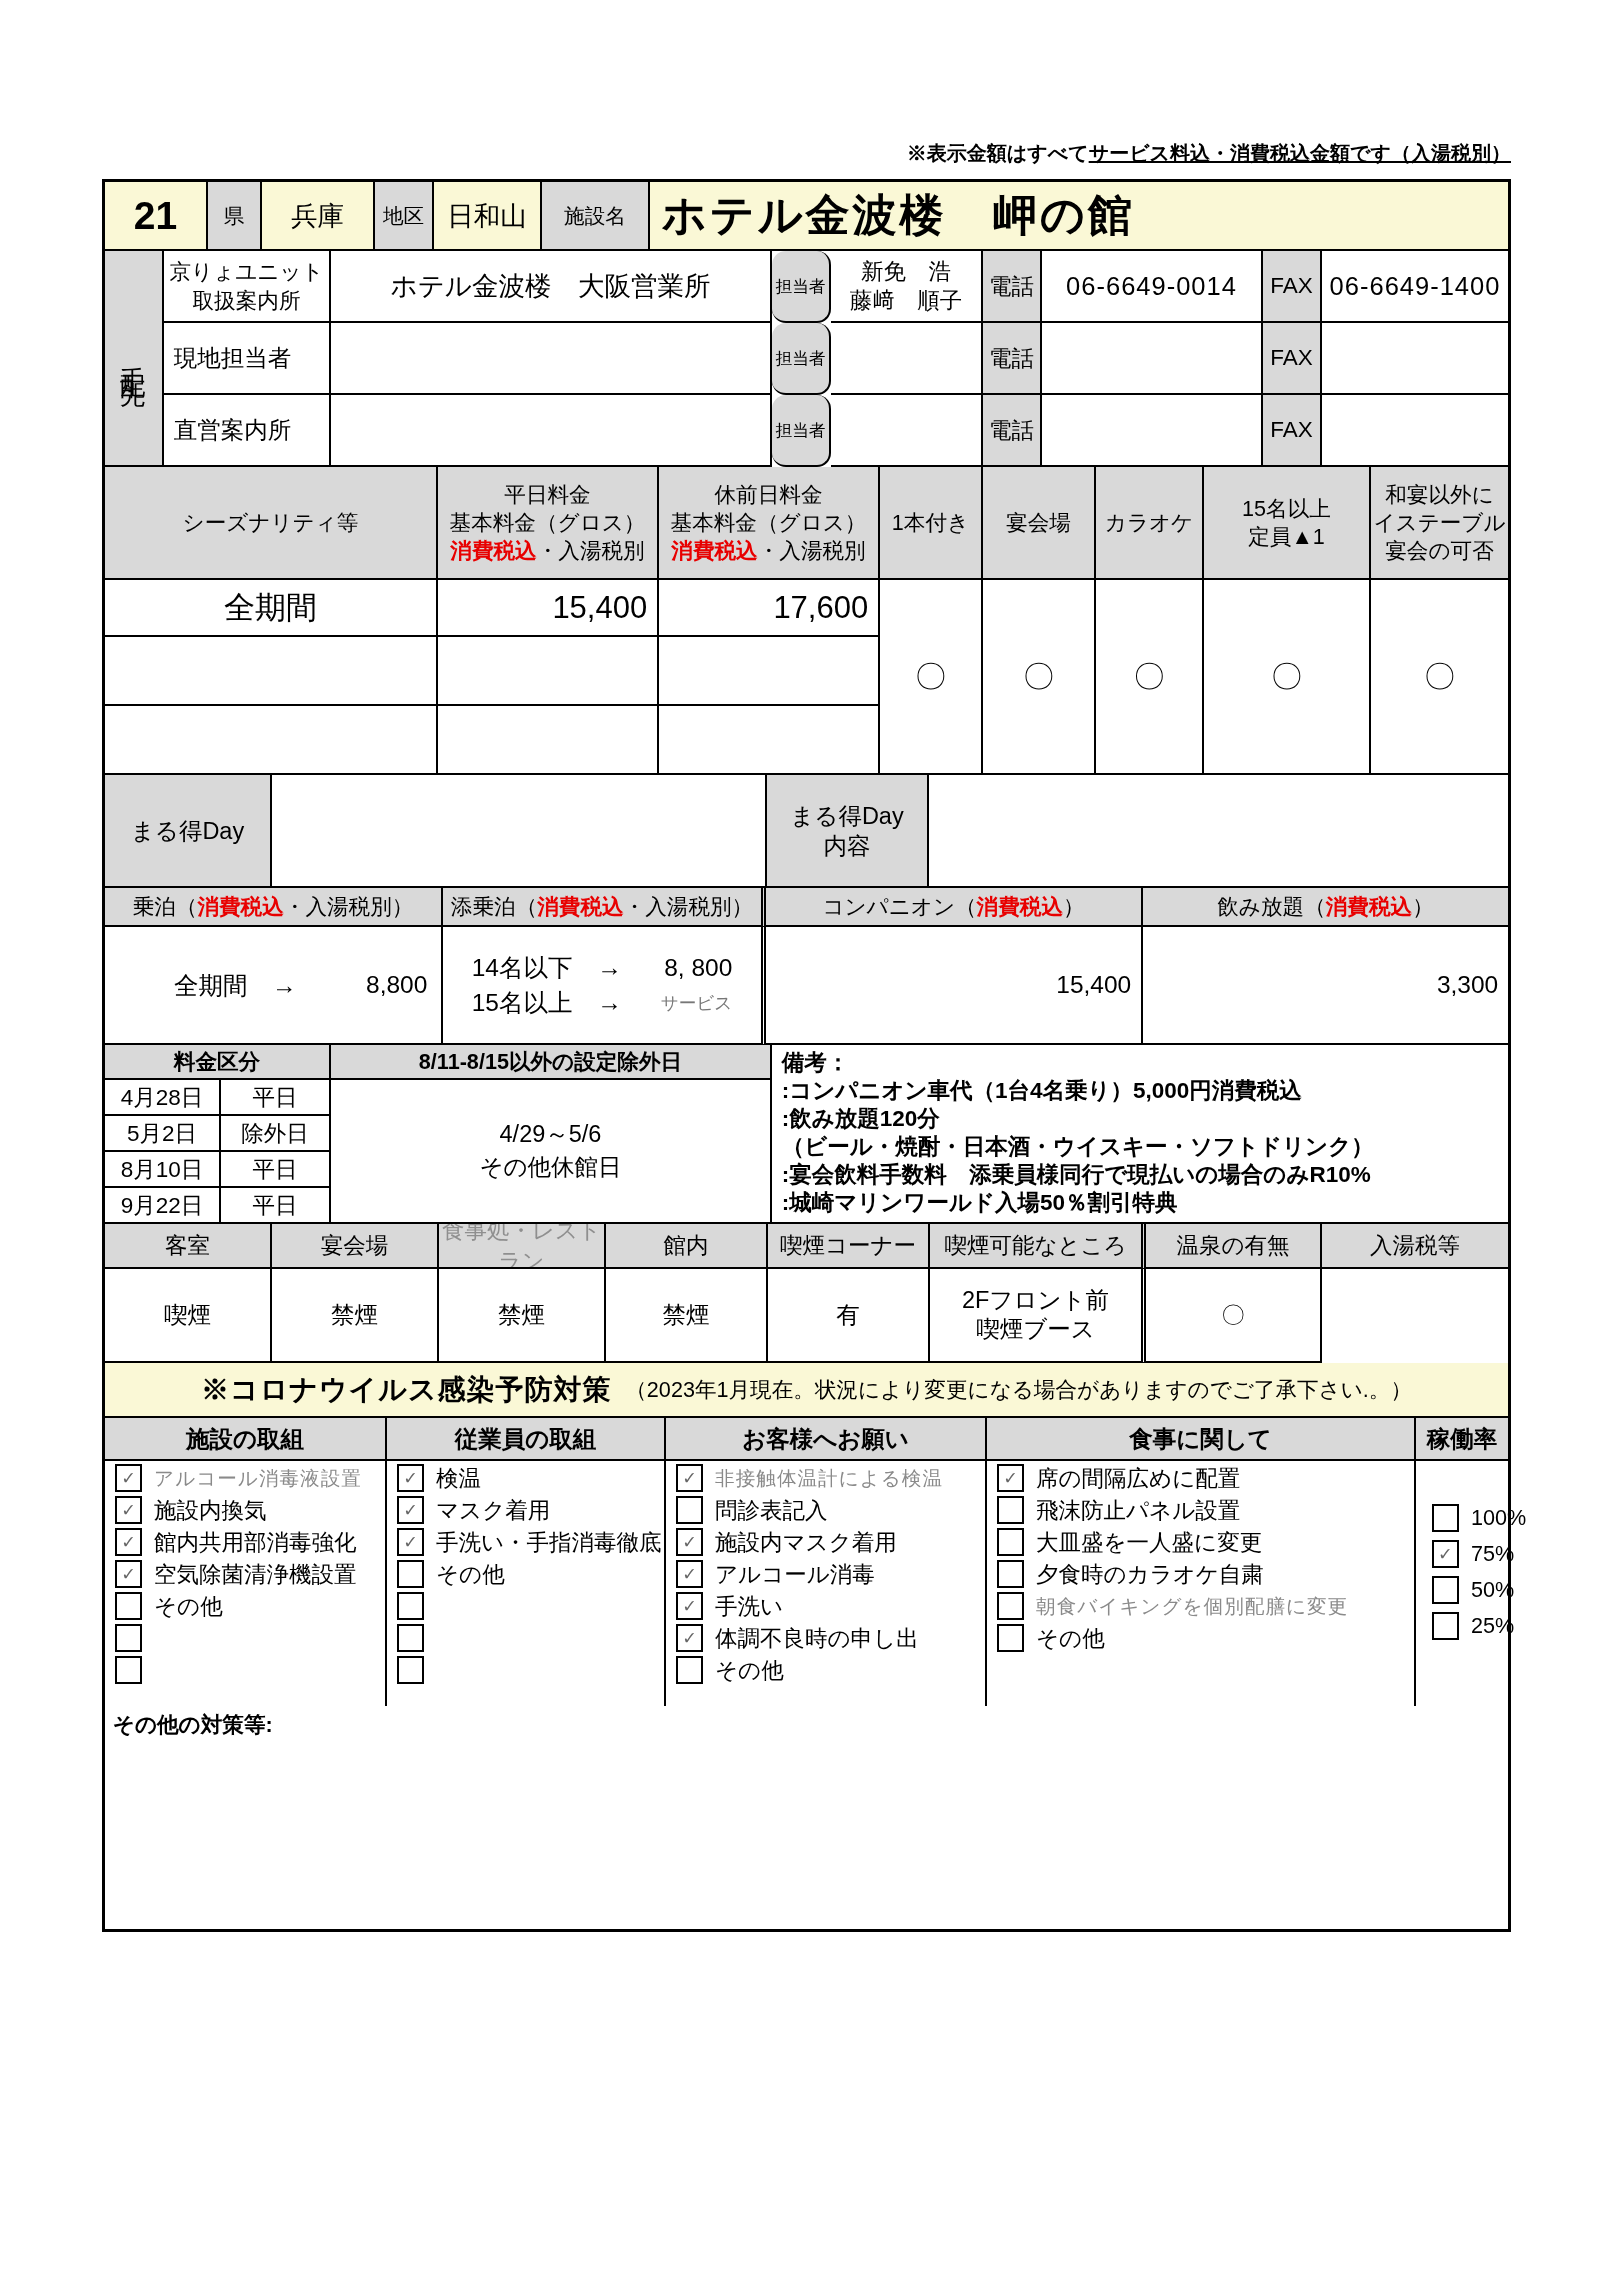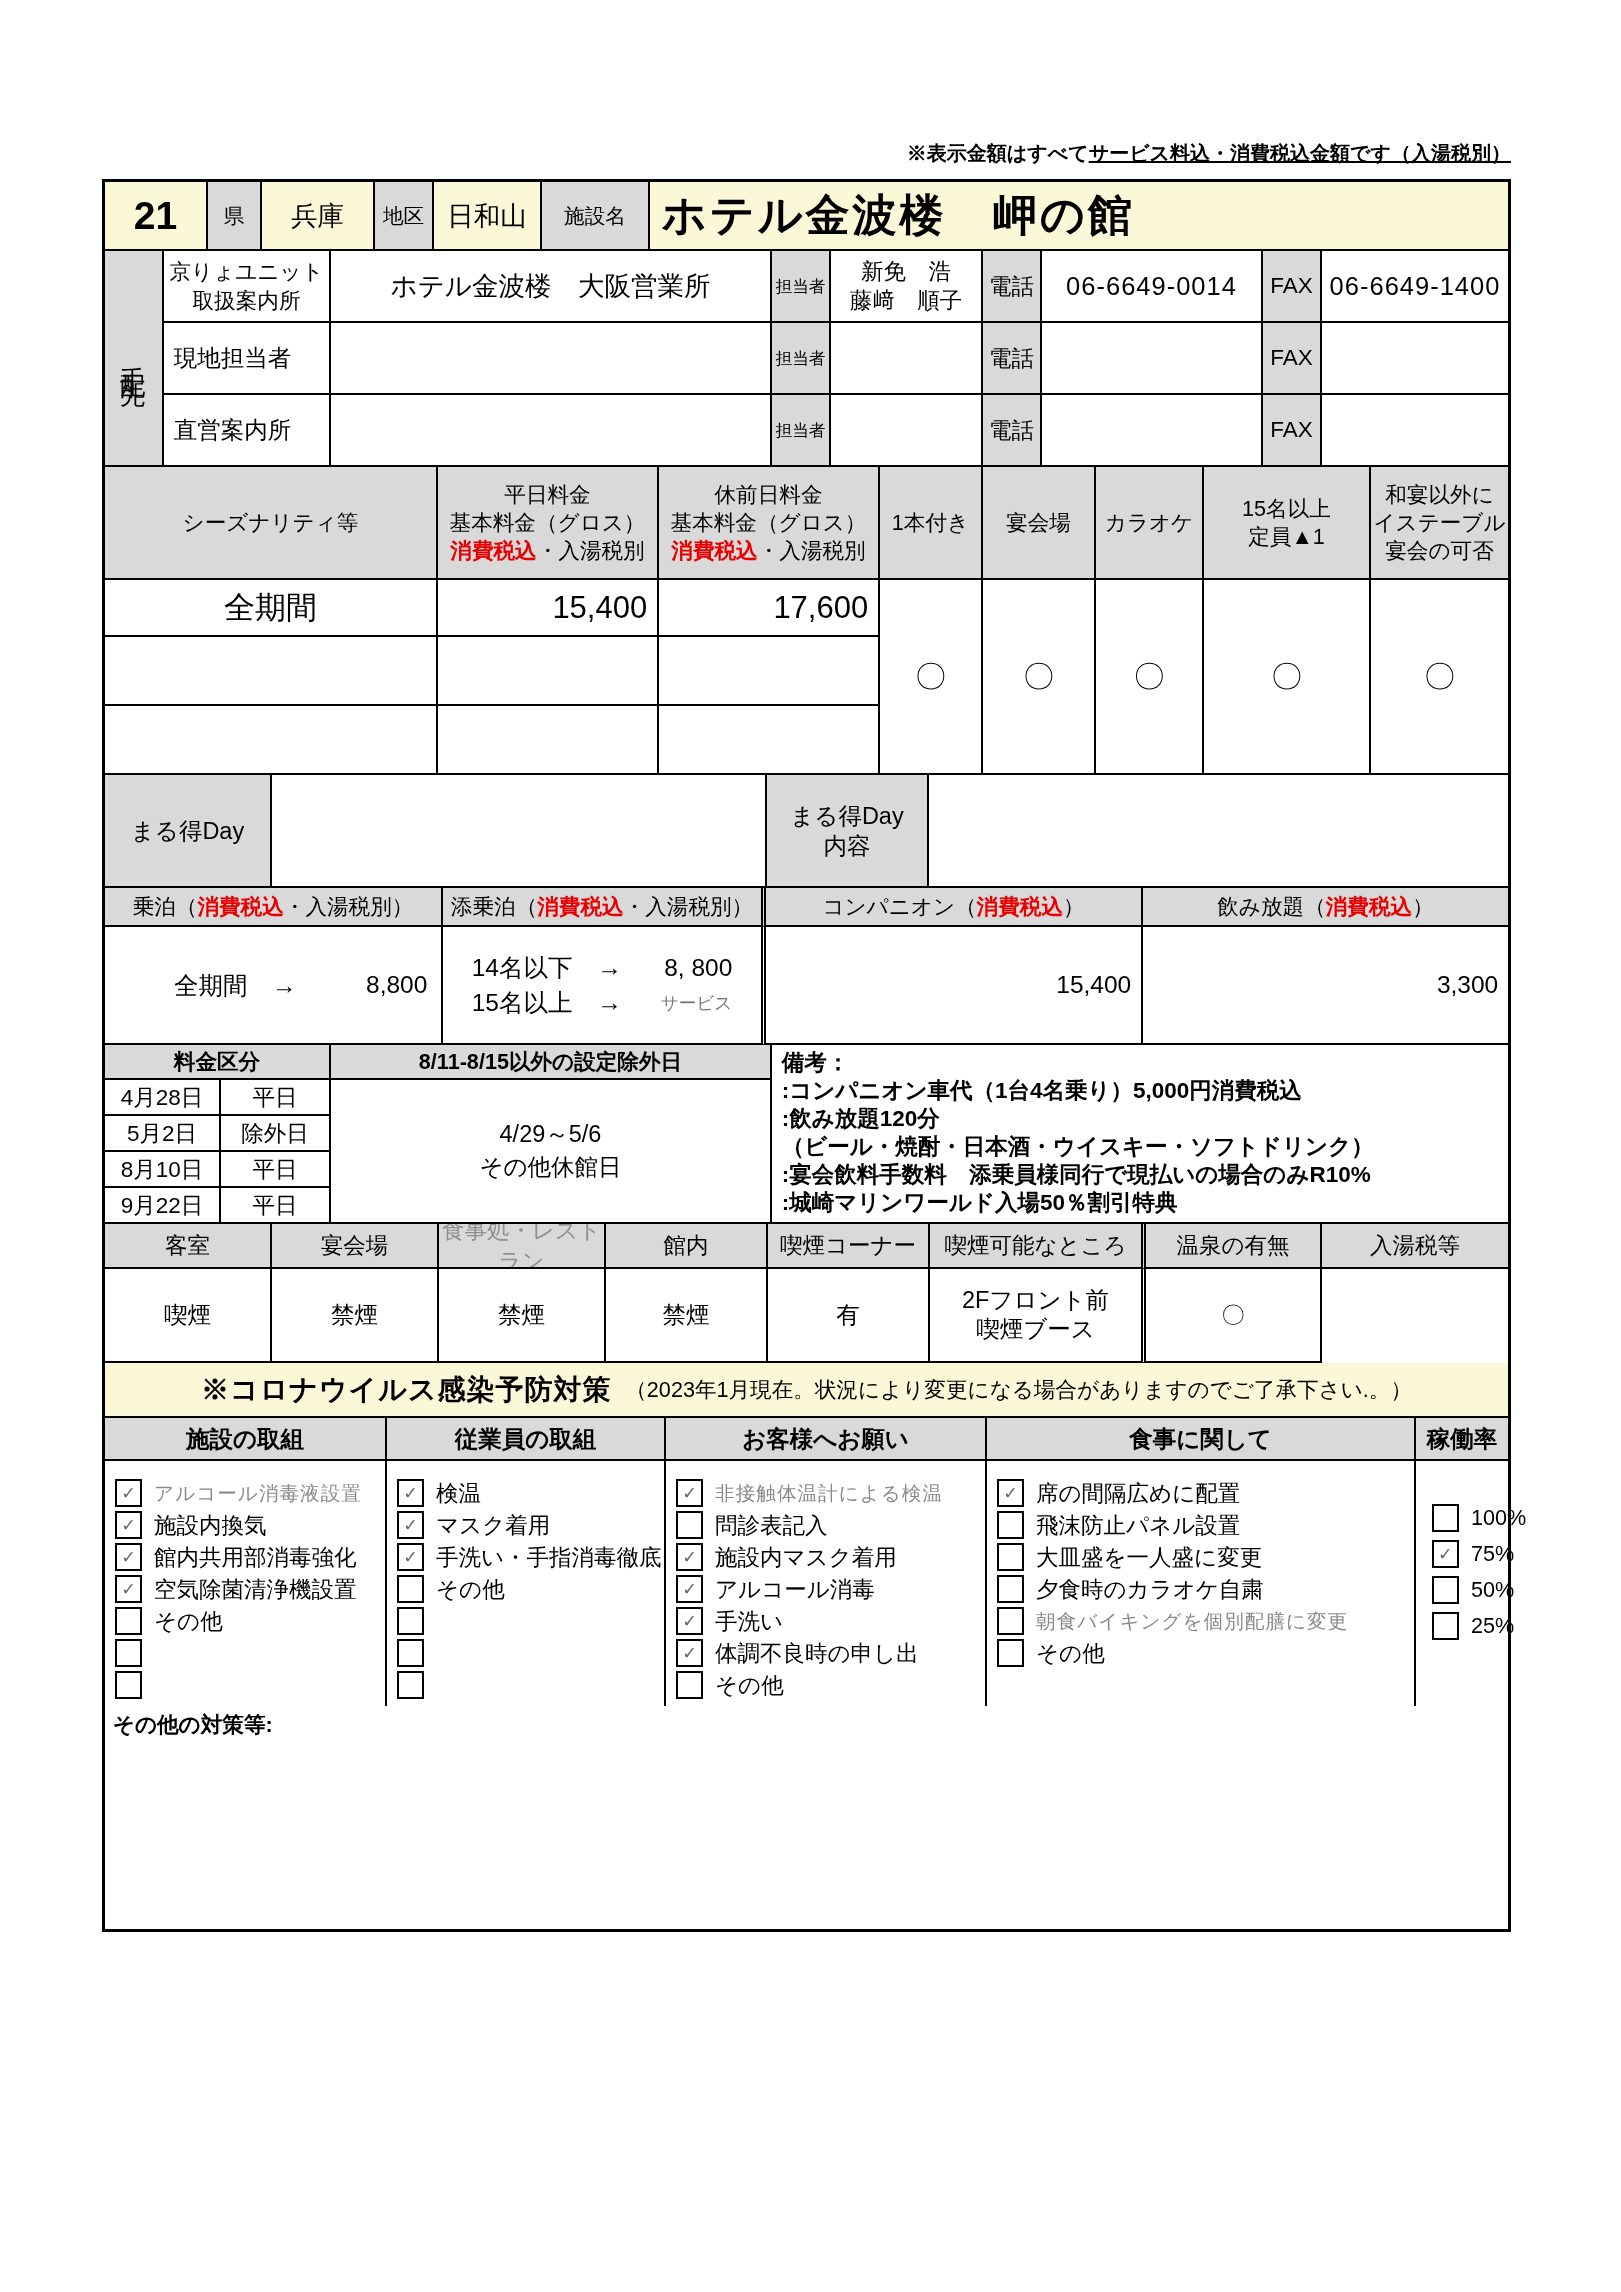--- a/index.html
+++ b/index.html
@@ -22,21 +22,21 @@
   .sec-title .num{font-size:39px;font-weight:bold;}
   .sec-title .slab{font-size:20.6px;}
   .sec-title .sval{font-size:26.5px;}
   .sec-title .fname{font-size:44px;font-weight:bold;letter-spacing:2.9px;padding-left:11.8px;}
   
   .sec-contact{grid-template-columns:59px 167px 441px 59px 152px 59px 221px 59px 1fr;grid-auto-rows:72px;}
   .vside{writing-mode:vertical-rl;text-orientation:upright;font-size:25.5px;letter-spacing:7.8px;grid-row:1/4;}
   .sec-contact .lab{font-size:21.6px;}
   .sec-contact .lab2{font-size:23.5px;padding-left:9.8px;}
   .sec-contact .office{font-size:26.5px;}
-  .sec-contact .tanto{font-size:16.7px;}
+  .sec-contact .tanto{font-size:16.7px;border-radius:14px;}
   .sec-contact .pname{font-size:22.5px;line-height:29px;}
   .sec-contact .tlab{font-size:22.5px;}
   .sec-contact .tval{font-size:25.5px;letter-spacing:1px;}
   
   .gcols{grid-template-columns:333px 221px 221px 103px 113px 108px 167px 1fr;}
   .sec-seasonh{height:113px;}
   .sec-seasonh .c{font-size:21.6px;line-height:28px;}
   .sec-seasonb{grid-template-rows:57px 69px 69px;}
   .sec-seasonb .c{font-size:31px;}
   .mark{font-size:29px;}
@@ -71,21 +71,21 @@
   .dbl{border-right:5.9px double #000;}
   .rest-dim{color:#8f8f8f;font-size:19.6px;}
   
   .banner{height:55px;display:flex;align-items:center;justify-content:center;gap:13.7px;border-bottom:2px solid #000;box-sizing:border-box;}
   .banner .bt{font-size:28px;font-weight:bold;letter-spacing:1px;}
   .banner .bn{font-size:21.6px;}
   .ccols{grid-template-columns:282px 279px 321px 429px 1fr;}
   .sec-coronah{height:43px;}
   .sec-coronah .c{font-size:23.5px;font-weight:bold;}
   .sec-coronab{height:245px;}
-  .chkcol{border-right:2px solid #000;box-sizing:border-box;padding-top:16px;}
+  .chkcol{border-right:2px solid #000;box-sizing:border-box;padding-top:1px;}
   .chkcol.lr{border-right:none;}
   .chk-row{display:flex;align-items:center;height:32px;padding-left:9.8px;gap:11.8px;}
   .cbox{width:23.5px;height:23.5px;border:2px solid #000;background:#fff;position:relative;flex:none;}
   .cbox.checked::after{content:"✓";position:absolute;left:0;top:0;width:100%;height:100%;display:flex;align-items:center;justify-content:center;color:#666;font-size:17.6px;}
   .clbl{font-size:22.5px;}
   .clbl.dim{color:#8a8a8a;font-size:19.6px;letter-spacing:1px;}
   .occ{padding-top:39px;}
   .occ .chk-row{height:36px;padding-left:15.7px;}
   .occ .clbl{font-size:21.6px;}
   

